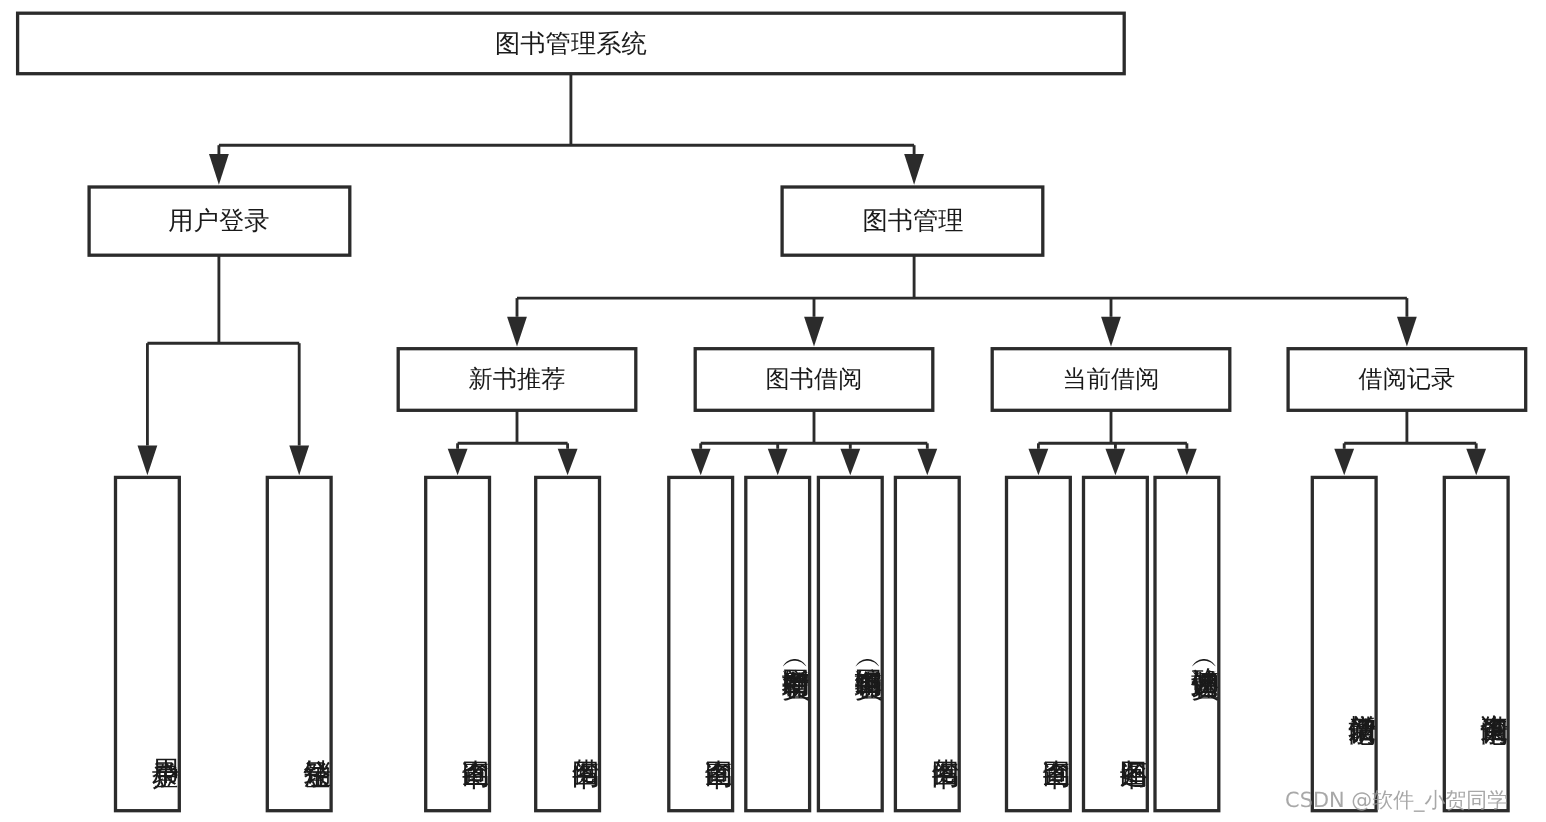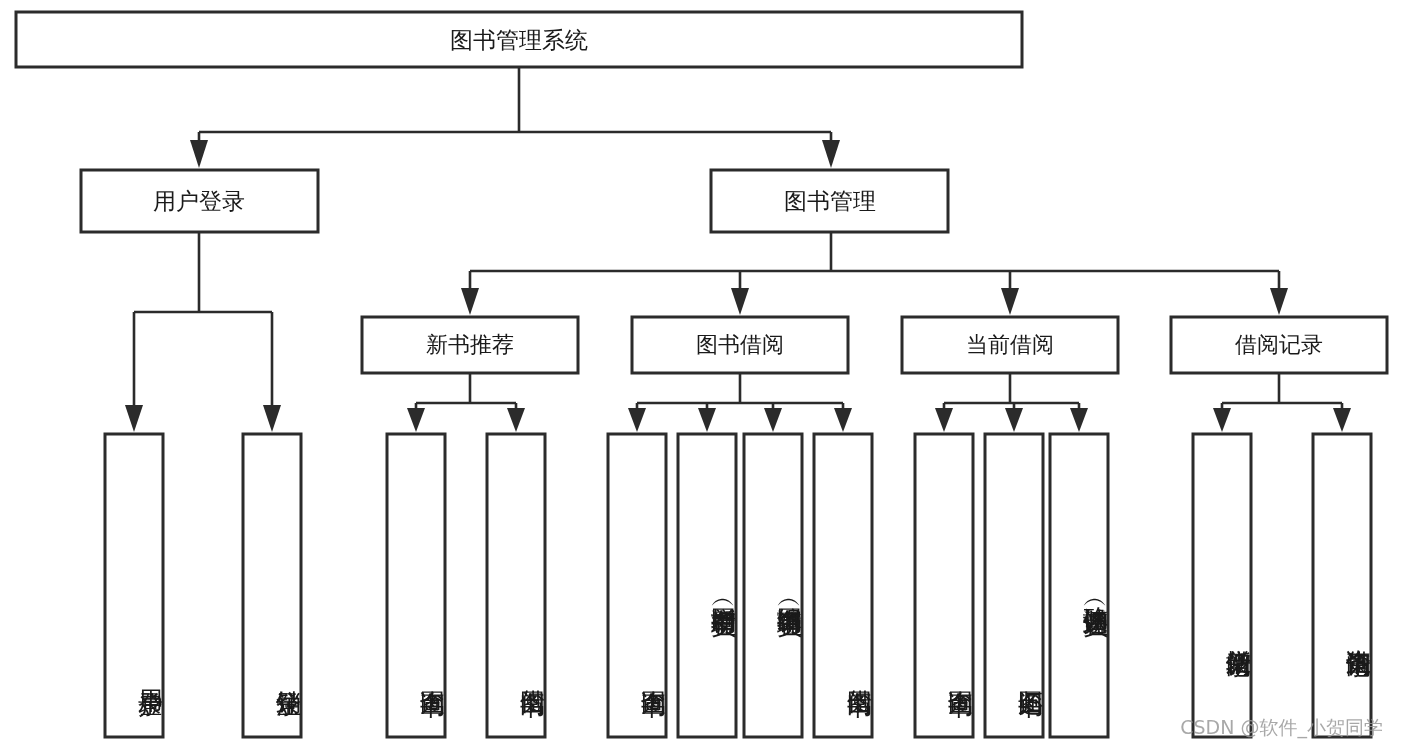--- a/index.html
+++ b/index.html
@@ -62,21 +62,21 @@
     color: #1a1a1a;
     letter-spacing: 1px;
     display: flex;
     align-items: flex-start;
     justify-content: center;
     white-space: nowrap;
     pointer-events: none;
   }
   .watermark {
     position: absolute;
-    right: 16px;
+    right: 28px;
     bottom: 6px;
     font-family: "DejaVu Sans", "Liberation Sans", sans-serif;
     font-size: 19px;
     color: #9a9a9a;
     opacity: 0.85;
     white-space: nowrap;
   }
 </style>
 </head>
 <body>

